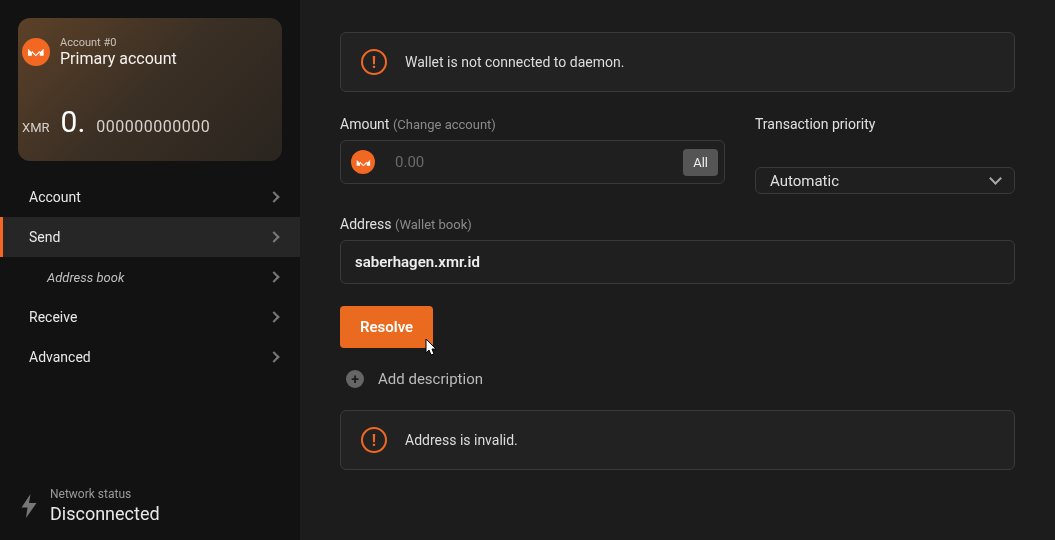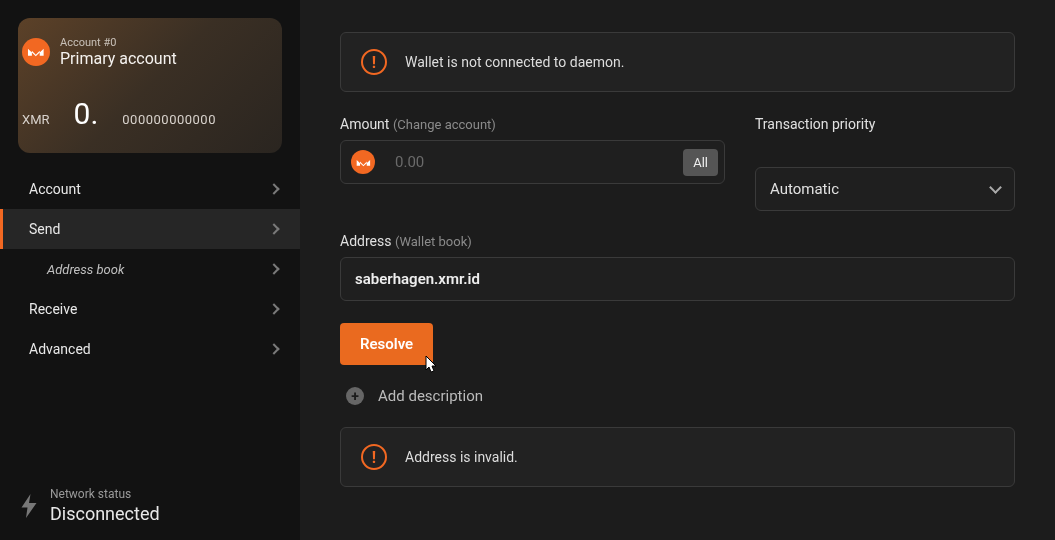--- a/index.html
+++ b/index.html
@@ -2,24 +2,24 @@
 <html><head>
   <meta charset="utf-8">
   <style>
     * { margin:0; padding:0; box-sizing:border-box; font-family:-apple-system,BlinkMacSystemFont,"Segoe UI",Roboto,sans-serif; }
     body { background:#1a1a1a; color:#e0e0e0; width:1055px; height:540px; overflow:hidden; display:flex; }
     .sidebar { width:300px; background:#121212; display:flex; flex-direction:column; height:100%; }
     .card { margin:18px 18px 10px 18px; border-radius:12px; padding:18px 20px 22px 4px; background:linear-gradient(135deg,#5c4128 0%,#3a2f24 50%,#2a2520 100%); position:relative; overflow:hidden; }
     .card-top { display:flex; align-items:center; gap:10px; }
     .card-sub { font-size:11px; color:#c8c0b8; }
     .card-title { font-size:16px; color:#f5f2ef; }
-    .balance { margin-top:28px; display:flex; align-items:baseline; gap:24px; font-variant-numeric:tabular-nums; }
+    .balance { margin-top:36px; display:flex; align-items:baseline; gap:11px; font-variant-numeric:tabular-nums; }
     .xmr-label { font-size:13px; color:#d8d2cc; }
     .bal-int { font-size:30px; color:#fff; }
-    .bal-frac { font-size:13px; color:#d8d2cc; letter-spacing:0.5px;text-align:center; }
+    .bal-frac { font-size:16px; color:#d8d2cc; letter-spacing:0.5px;text-align:center; }
     .menu { flex:1; margin-top:6px; }
     .menu-item { display:flex; align-items:center; justify-content:space-between; padding:0 22px 0 26px; height:40px; font-size:14px; color:#e8e8e8; cursor:pointer; border-left:3px solid transparent; }
     .menu-item.active { background:#262626; border-left:3px solid #f26822; }
     .menu-item.sub { padding-left:44px; font-size:13px; color:#c0c0c0;font-style:italic; }
     .chev { width:8px; height:8px; border-right:2px solid #7a7a7a; border-bottom:2px solid #7a7a7a; transform:rotate(-45deg); }
     .net { padding:16px 20px; display:flex; align-items:center; gap:12px; }
     .bolt { width:18px; height:24px; }
     .net-label { font-size:12px; color:#9a9a9a; }
     .net-status { font-size:18px; color:#e8e8e8; margin-top:2px; }
     .main { flex:1; background:#1c1c1c; padding:32px 40px; overflow-y:auto; }
@@ -28,21 +28,21 @@
     .alert-text { font-size:14px; color:#ddd; }
     .row { display:flex; gap:30px; margin-bottom:22px; }
     .field-label { font-size:14px; color:#e0e0e0; margin-bottom:8px; }
     .field-label .hint { color:#8a8a8a; font-size:13px; }
     .amount-wrap { flex:1; }
     .priority-wrap { flex:0 0 260px; }
     .input-box { display:flex; align-items:center; border:1px solid #3a3a3a; border-radius:6px; background:#1f1f1f; height:44px; padding:0 6px 0 10px; gap:20px; }
     .input-box input { flex:1; background:transparent; border:none; outline:none; color:#ddd; font-size:15px; }
     .input-box input::placeholder { color:#6a6a6a; }
     .all-btn { background:#555; color:#eee; border:none; border-radius:4px; padding:6px 10px; font-size:13px; cursor:pointer; }
-    .select-box { display:flex; align-items:center; justify-content:space-between; border:1px solid #3a3a3a; border-radius:6px; background:#1f1f1f; height:44px; padding:0 14px; cursor:pointer;margin-top:35px; }
+    .select-box { display:flex; align-items:center; justify-content:space-between; border:1px solid #3a3a3a; border-radius:6px; background:#1f1f1f; height:27px; padding:0 14px; cursor:pointer;margin-top:35px; }
     .select-box span { font-size:15px; }
     .chev-dn { width:9px; height:9px; border-right:2px solid #aaa; border-bottom:2px solid #aaa; transform:rotate(45deg); margin-top:-4px; }
     .addr-row { margin-bottom:22px; }
     .addr-input { width:100%; border:1px solid #3a3a3a; border-radius:6px; background:#1f1f1f; height:44px; padding:0 14px; display:flex; align-items:center; }
     .addr-input input { width:100%; background:transparent; border:none; outline:none; color:#eee; font-size:15px; font-weight:600; }
     .resolve-btn { background:#ea6a1f; color:#fff; border:none; border-radius:4px; padding:12px 20px; font-size:15px; font-weight:600; cursor:pointer; }
     .cursor-ptr { position:relative; display:inline-block; margin-bottom:18px; }
     .cursor-svg { position:absolute; right:-6px; bottom:-10px; width:16px; height:20px; }
     .add-desc { display:flex; align-items:center; gap:14px; color:#bbb; font-size:15px; cursor:pointer; margin:4px 0 22px 6px; }
     .plus-circle { width:18px; height:18px; border-radius:50%; background:#666; color:#1c1c1c; display:flex; align-items:center; justify-content:center; font-size:14px; font-weight:bold; }

